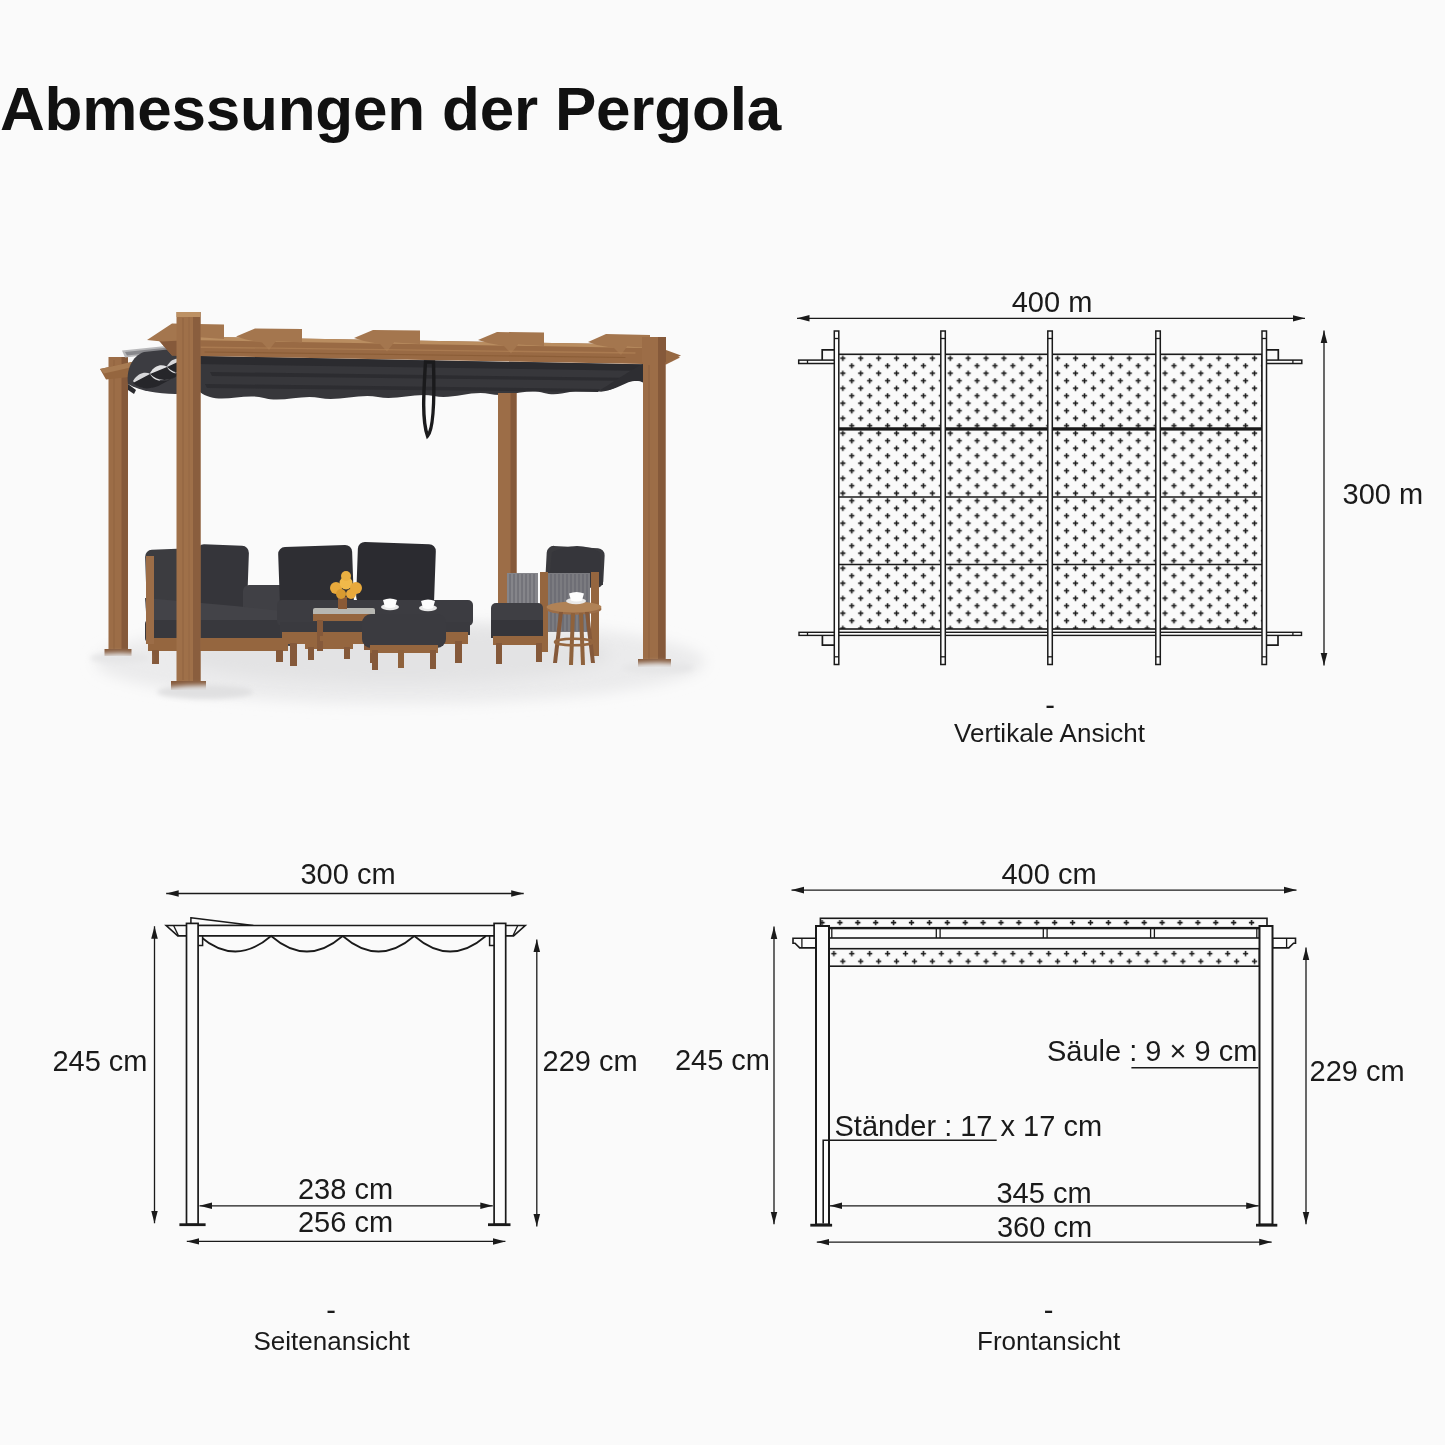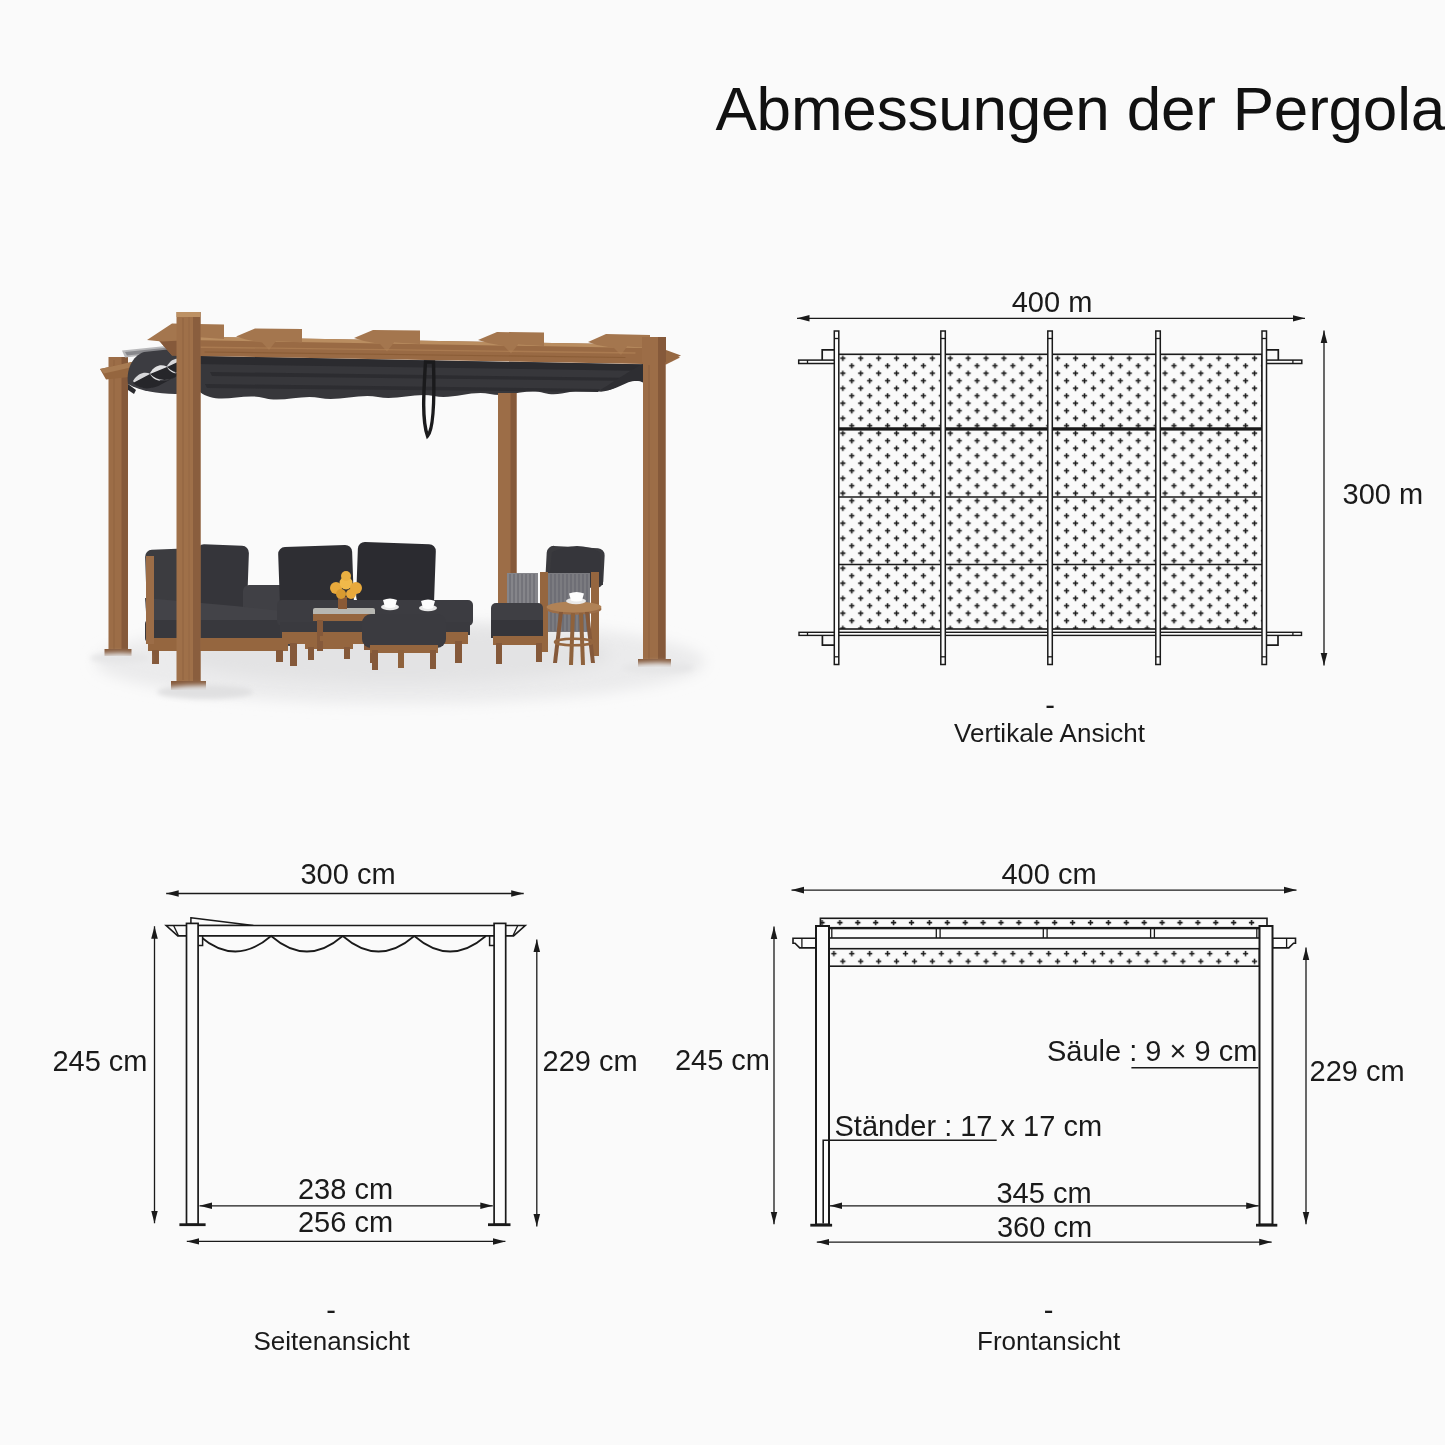--- a/index.html
+++ b/index.html
@@ -1,18 +1,18 @@
 <!DOCTYPE html>
 <html><head>
 <meta charset="utf-8">
 <style>
 html,body{margin:0;padding:0;background:#fafafa;width:1445px;height:1445px;overflow:hidden;}
 body{font-family:"Liberation Sans", sans-serif;color:#1a1a1a;position:relative;}
 .abs{position:absolute;}
-#title{left:0;top:73px;width:1445px;text-align:right;font-weight:normal;font-size:62px;letter-spacing:-0.2px;white-space:nowrap;color:#111;}
+#title{left:0;top:73px;width:1445px;text-align:left;font-weight:bold;font-size:62px;letter-spacing:-0.2px;white-space:nowrap;color:#111;}
 svg text{fill:#1a1a1a;font-family:"Liberation Sans", sans-serif;}
 </style>
 </head>
 <body>
 
 <div class="abs" id="title">Abmessungen der Pergola</div>
 
 <svg class="abs" style="left:60px;top:280px" width="710" height="500" viewBox="60 280 710 500">
 <defs>
 <filter id="blur8" x="-20%" y="-40%" width="140%" height="180%">

